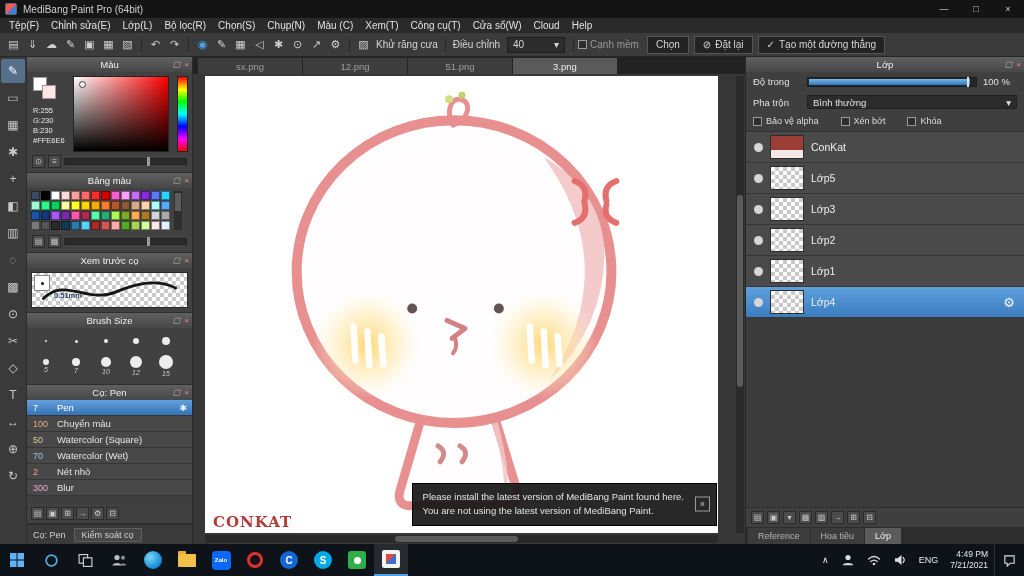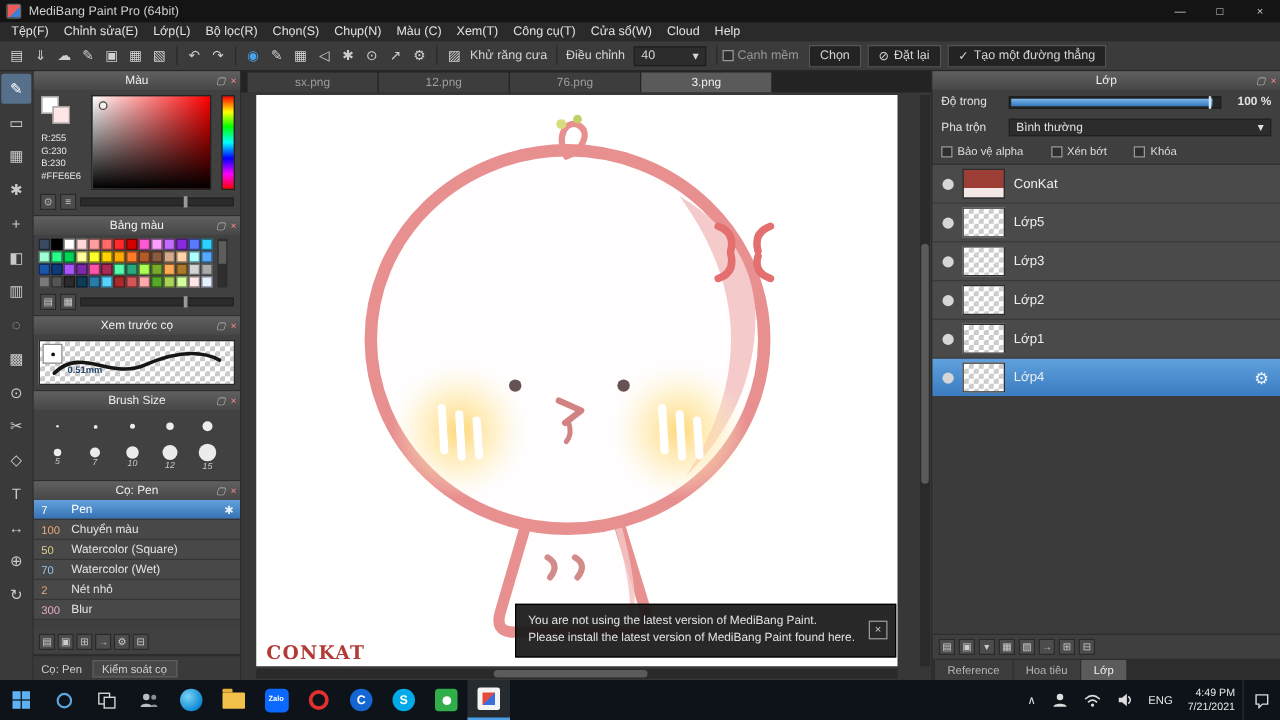--- a/index.html
+++ b/index.html
@@ -109,21 +109,21 @@
   .toast { position:absolute; right:28px; bottom:18px; background:rgba(24,24,24,.93); border:1px solid #000; color:#e3e3e3; font-size:9.5px; line-height:1.55; padding:6px 32px 6px 10px; white-space:nowrap; }
   .toast-close { position:absolute; right:6px; top:50%; transform:translateY(-50%); width:15px; height:15px; border:1px solid #9a9a9a; display:flex; align-items:center; justify-content:center; font-size:9px; color:#cfcfcf; }
 
   
   .right-panel { width:279px; background:#3f3f3f; border-left:1px solid #262626; display:flex; flex-direction:column; flex:none; }
   .rp-row { display:flex; align-items:center; padding:4px 7px; font-size:9.5px; color:#e2e2e2; gap:6px; flex:none; }
   .rp-label { width:48px; flex:none; }
   .opacity-track { flex:1; height:10px; background:#262626; border:1px solid #1d1d1d; position:relative; }
   .opacity-fill { position:absolute; top:1px; bottom:1px; left:1px; width:96%; background:linear-gradient(#7db7e8,#3077be); }
   .opacity-handle { position:absolute; right:4%; top:-1px; width:2px; height:10px; background:#d9e8f5; }
-  .opacity-val { width:34px; text-align:right; flex:none;font-weight:bold; }
+  .opacity-val { width:34px; flex:none; }
   .rp-select { flex:1; display:flex; align-items:center; justify-content:space-between; background:#2c2c2c; border:1px solid #202020; height:14px; padding:0 5px; }
   .rp-checks { display:flex; align-items:center; gap:4px; padding:3px 7px 5px 7px; font-size:9px; color:#dedede; border-bottom:1px solid #303030; flex:none; }
   .rp-checks .gap { width:14px; }
   .layer-row { display:flex; align-items:center; height:31px; background:#4a4a4a; border-bottom:1px solid #383838; padding-left:4px; gap:7px; font-size:10.5px; color:#eeeeee; flex:none; }
   .layer-eye { width:9px; height:9px; border-radius:50%; background:#d6d6d6; margin-left:4px; flex:none; }
   .layer-thumb { width:34px; height:24px; border:1px solid #2e2e2e; flex:none; }
   .thumb-red { background:linear-gradient(180deg,#9c3d36 0 64%,#f3e8e6 64%); }
   .layer-row.selected { background:linear-gradient(#5fa0dd,#3a7cc0); }
   .layer-gear { margin-left:auto; margin-right:9px; font-size:13px; color:#eef5fc; }
   .layer-spacer { flex:1; background:#3b3b3b; }
@@ -481,21 +481,21 @@
     <div class="statusbar">
       <span>Cọ: Pen</span>
       <span class="status-btn">Kiểm soát cọ</span>
     </div>
   </div>
 
   <div class="canvas-region">
     <div class="doc-tabs">
       <div class="doc-tab">sx.png</div>
       <div class="doc-tab">12.png</div>
-      <div class="doc-tab">76.png</div>
+      <div class="doc-tab">51.png</div>
       <div class="doc-tab active">3.png</div>
     </div>
     <div class="viewport">
       <div class="white-canvas">
         <svg class="chick" viewBox="0 0 515 436">
           <defs>
             <radialGradient id="blushG">
               <stop offset="0%" stop-color="#ffd36b" stop-opacity="0.9"></stop>
               <stop offset="55%" stop-color="#ffe9a8" stop-opacity="0.55"></stop>
               <stop offset="100%" stop-color="#fff6d8" stop-opacity="0"></stop>
@@ -534,22 +534,22 @@
           <span class="w2">CONKAT</span>
         </div>
       </div>
       <div class="vscroll">
           <i></i>
         </div>
       <div class="hscroll">
           <i></i>
         </div>
       <div class="toast">
+        <span style="display:block">Please install the latest version of MediBang Paint found here.</span>
         <span style="display:block">You are not using the latest version of MediBang Paint.</span>
-        <span style="display:block">Please install the latest version of MediBang Paint found here.</span>
         <span class="toast-close">×</span>
       </div>
     </div>
   </div>
 
   <div class="right-panel">
     <div class="panel-header">
       <span>Lớp</span>
       <span class="ph-icons">
         <i class="ph-pop">▢</i>

